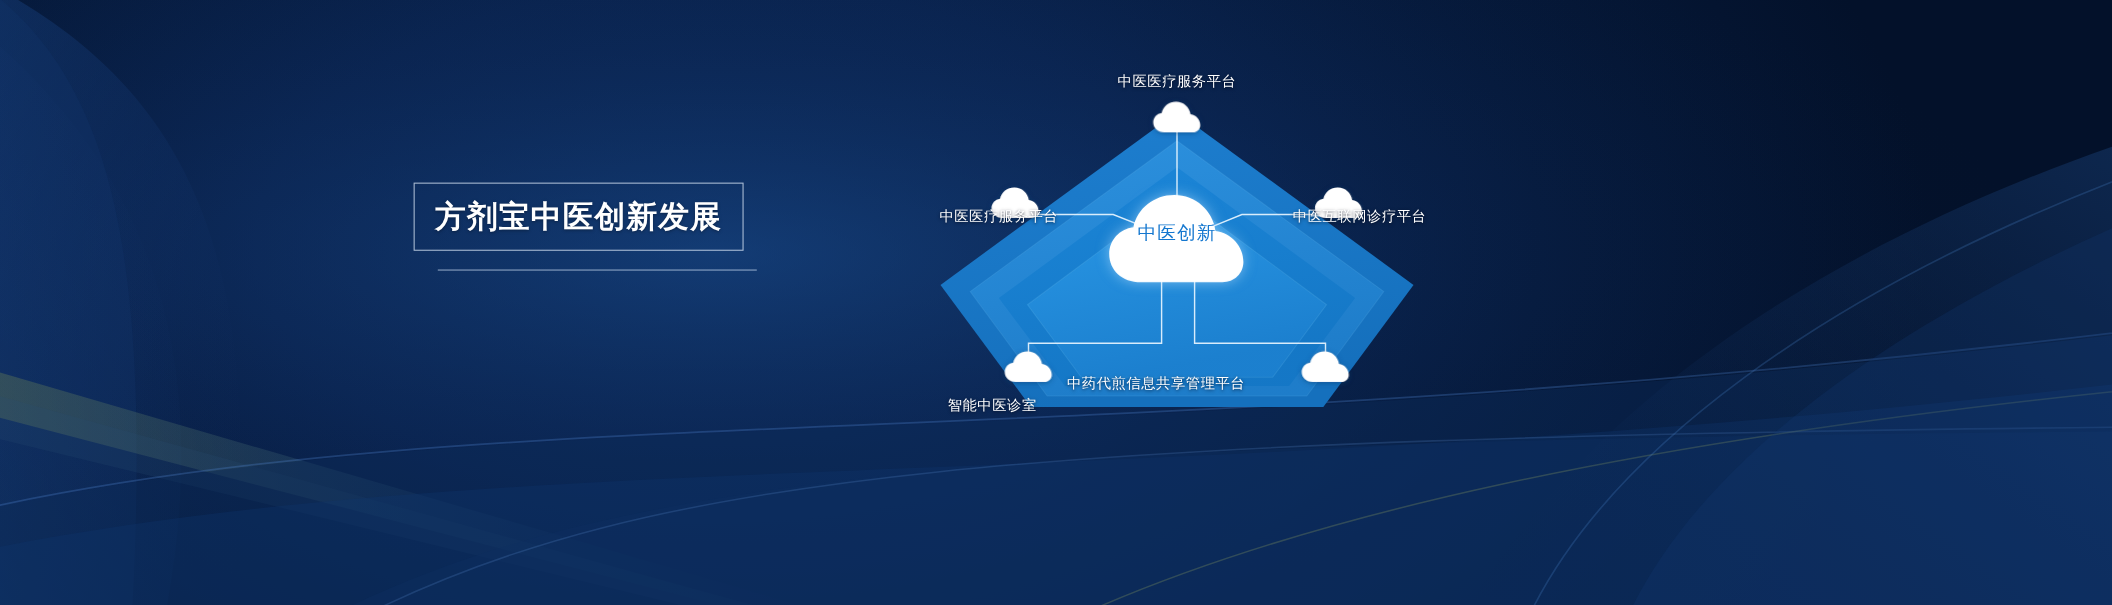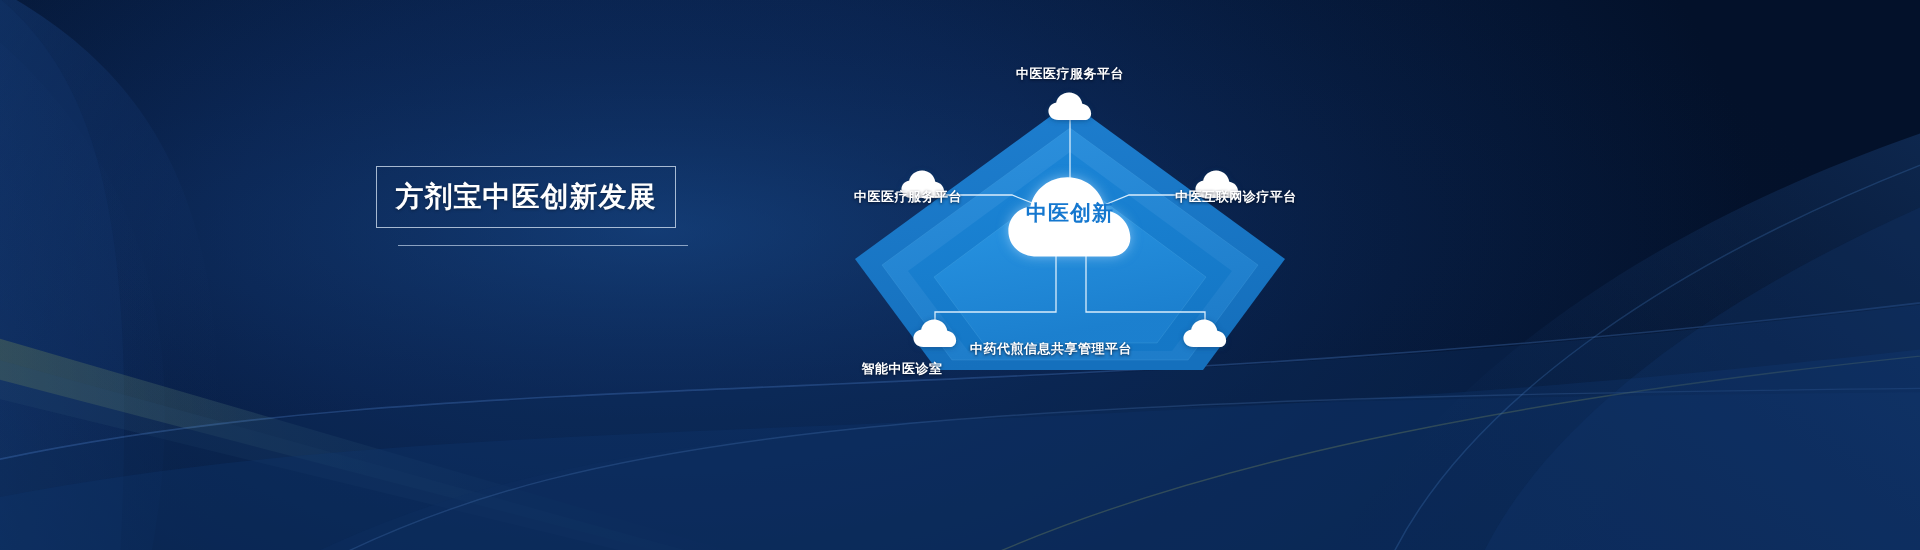--- a/index.html
+++ b/index.html
@@ -79,40 +79,40 @@
   #diagram-svg {
     position: absolute;
     left: 0;
     top: 0;
   }
 
   .node-label {
     position: absolute;
     color: #ffffff;
     font-size: 13px;
-    font-weight: bold;
+    font-weight: normal;
     line-height: 1;
     white-space: nowrap;
     letter-spacing: 0.5px;
     text-shadow: 0 1px 3px rgba(2,10,26,0.75);
   }
   #label-top      { left: 310px; top: 27px;  transform: translateX(-50%); }
   #label-left     { left: 148px; top: 150px; transform: translateX(-50%); }
   #label-right    { left: 476px; top: 150px; transform: translateX(-50%); }
   #label-bl       { left: 142px; top: 302px; transform: translateX(-50%); margin-top: 20px; }
   #label-br       { left: 291px; top: 302px; transform: translateX(-50%); }
 
   #center-label {
     position: absolute;
     left: 310px;
     top: 172px;
     transform: translate(-50%, -50%);
     color: #1477cf;
-    font-size: 21px;
-    font-weight: bold;
+    font-size: 17px;
+    font-weight: normal;
     letter-spacing: 1px;
     white-space: nowrap;
     line-height: 1;
   }
 </style>
 </head>
 <body>
 
 <div id="banner">
 

